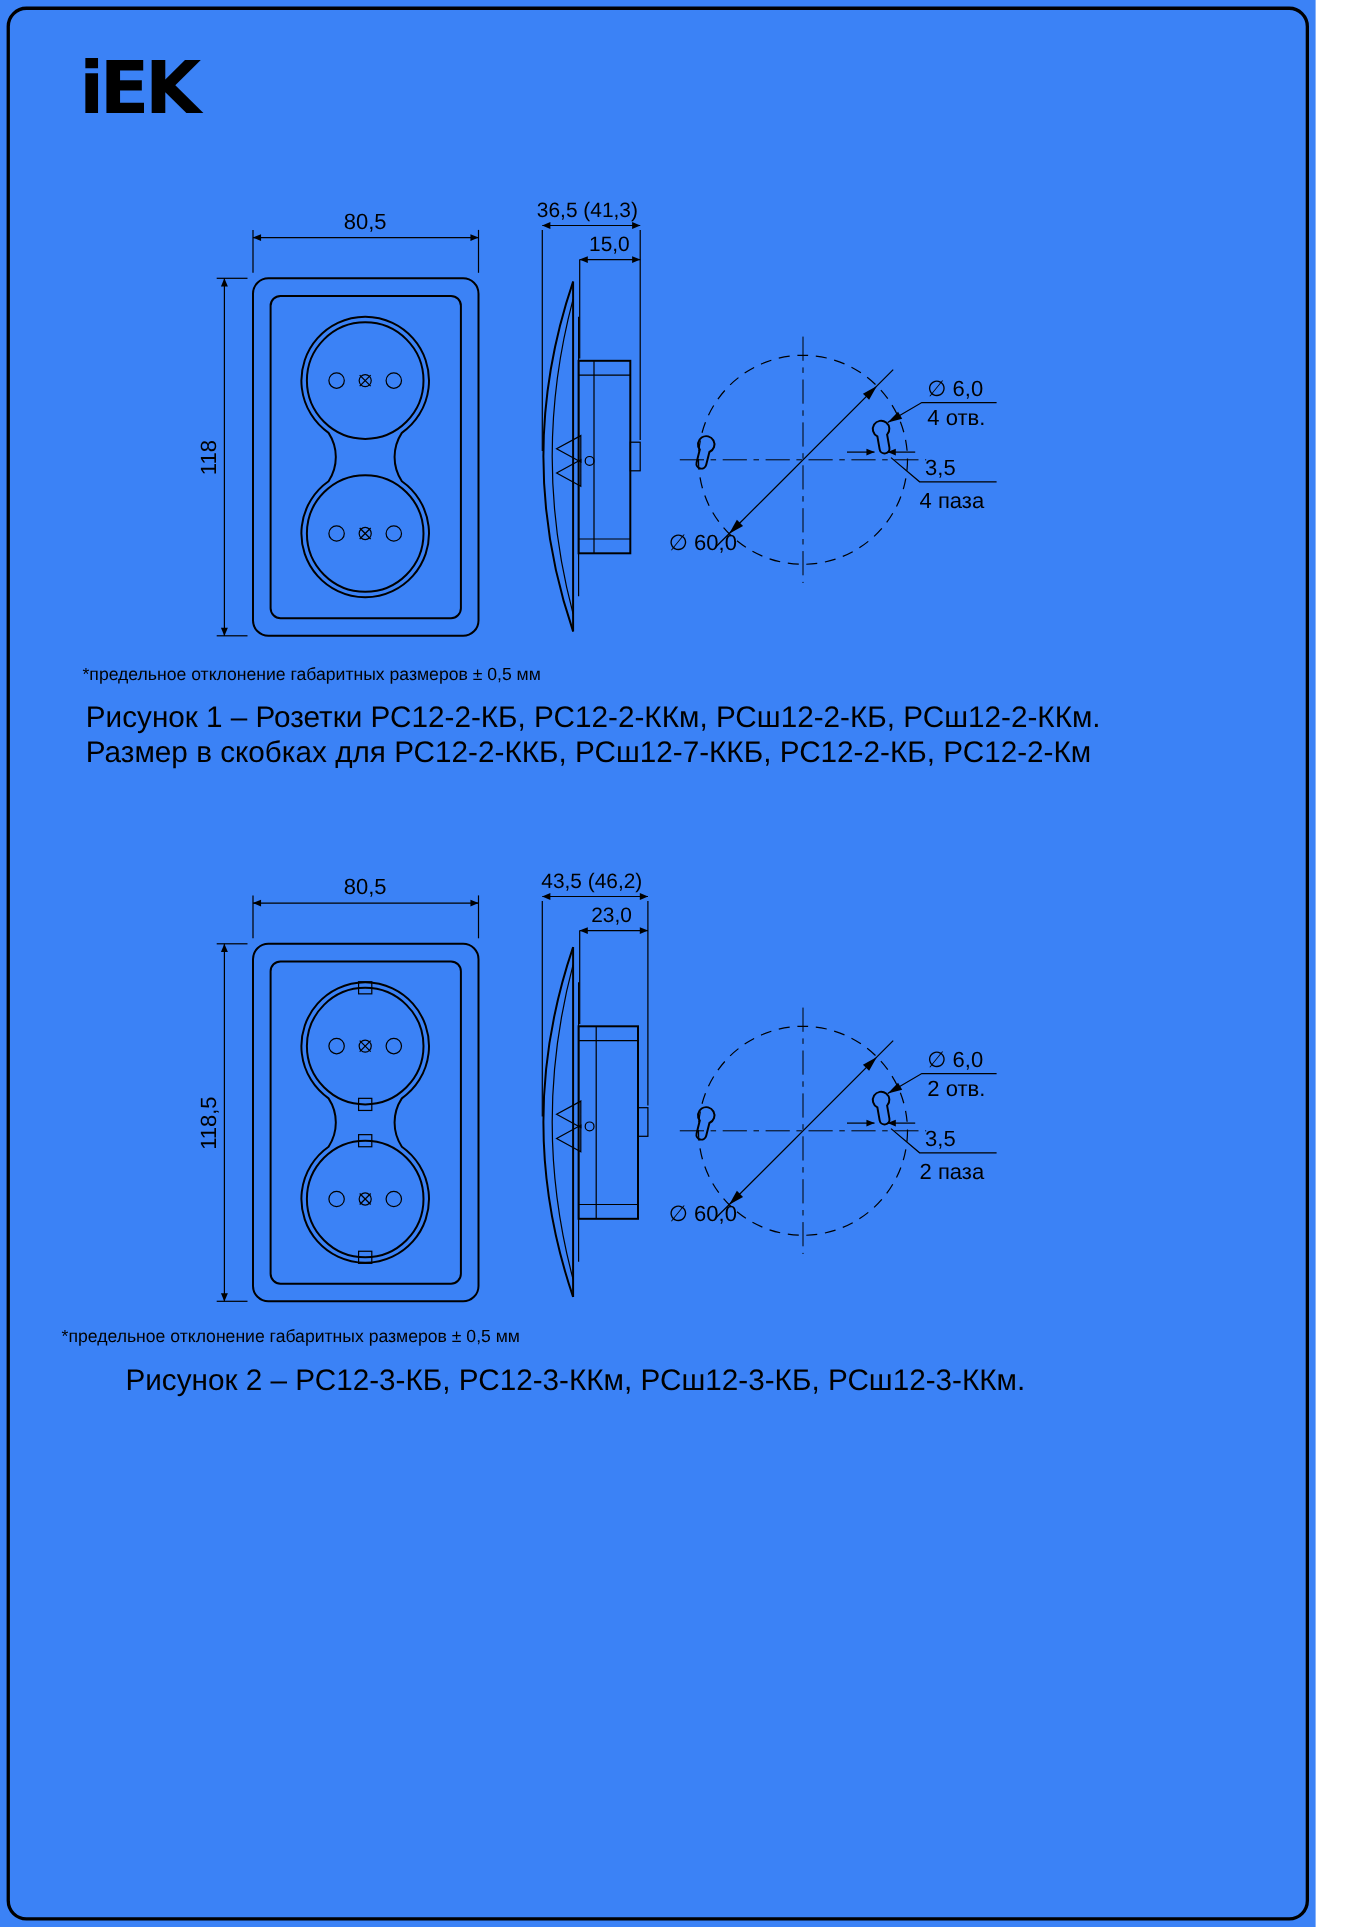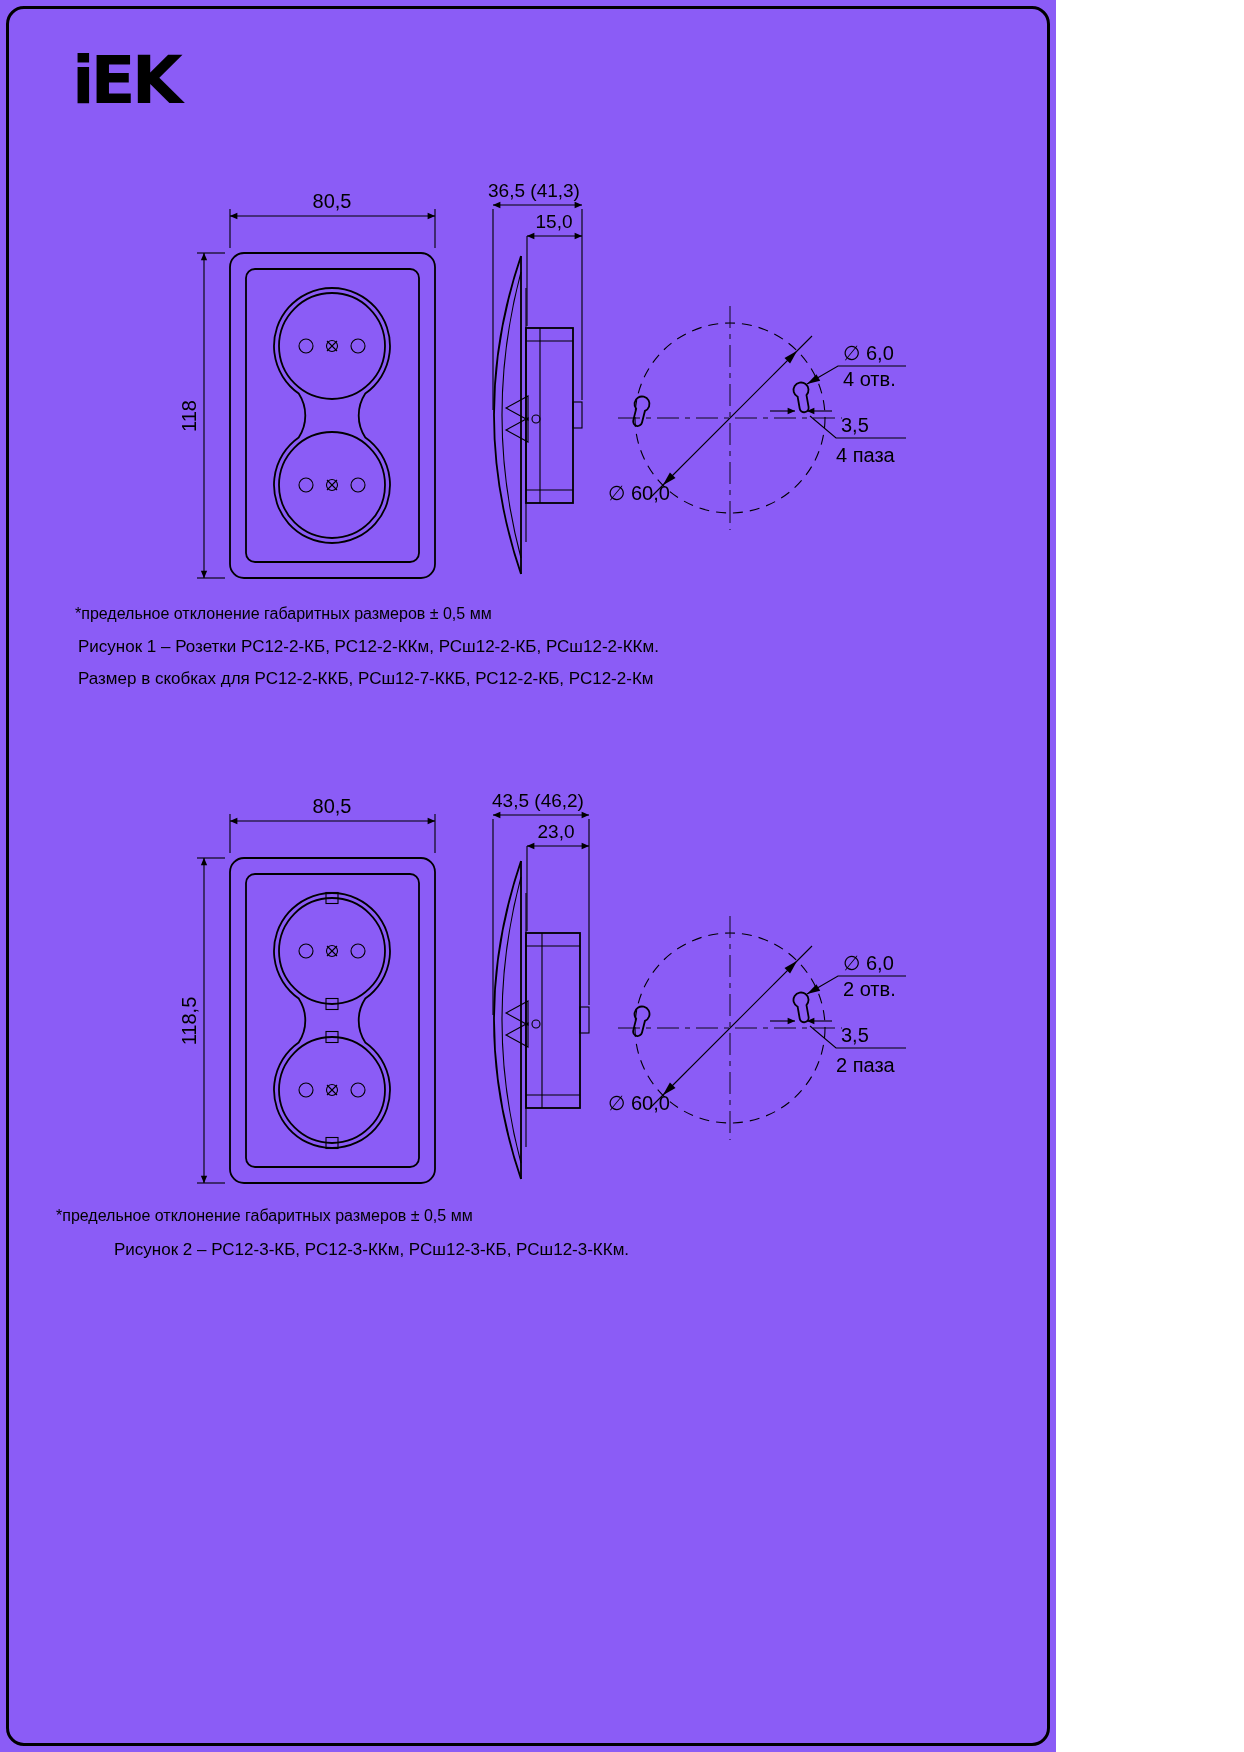--- a/index.html
+++ b/index.html
@@ -1,25 +1,25 @@
 <!DOCTYPE html>
 <html><head>
 <meta charset="utf-8">
 <style>
   html,body{margin:0;padding:0;background:#fff;}
-  .page{position:relative;width:1056px;height:1752px;background:#8b5cf6;overflow:hidden;
+  .page{position:relative;width:1196px;height:1752px;background:#3b82f6;overflow:hidden;
         font-family:"Liberation Sans","DejaVu Sans",sans-serif;color:#000;}
   .page-border{position:absolute;left:6px;top:6px;right:6px;bottom:6px;
         border:3px solid #000;border-radius:18px;pointer-events:none;}
   .logo{position:absolute;left:72px;top:42px;font-size:66px;font-weight:900;
         letter-spacing:-4px;color:#000;font-family:"DejaVu Sans","Liberation Sans",sans-serif;}
   .fig{position:absolute;overflow:visible;}
   .txt{position:absolute;white-space:nowrap;}
   .note{font-size:16px;}
-  .caption{font-size:17px;}
+  .caption{font-size:27px;}
   
   .ln{fill:none;stroke:#000;stroke-width:1.8;}
   .thin{fill:none;stroke:#000;stroke-width:1.1;}
   .dash{stroke-dasharray:10 7;}
   .cl{stroke-dasharray:22 6 5 6;stroke-width:0.9;}
   .dimtext{font-family:"Liberation Sans","DejaVu Sans",sans-serif;font-size:20px;fill:#000;}
   .dimtext.sm{font-size:19px;}
   .arrfill{fill:#000;stroke:none;}
 </style>
 </head>

